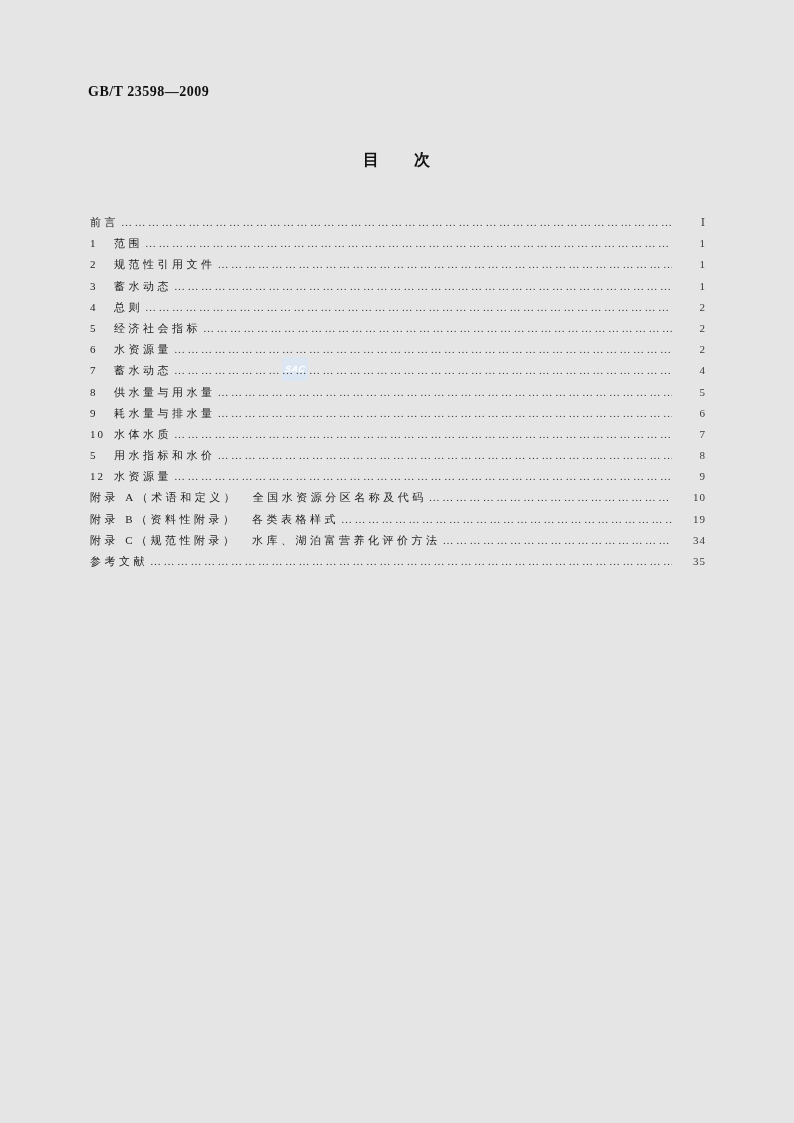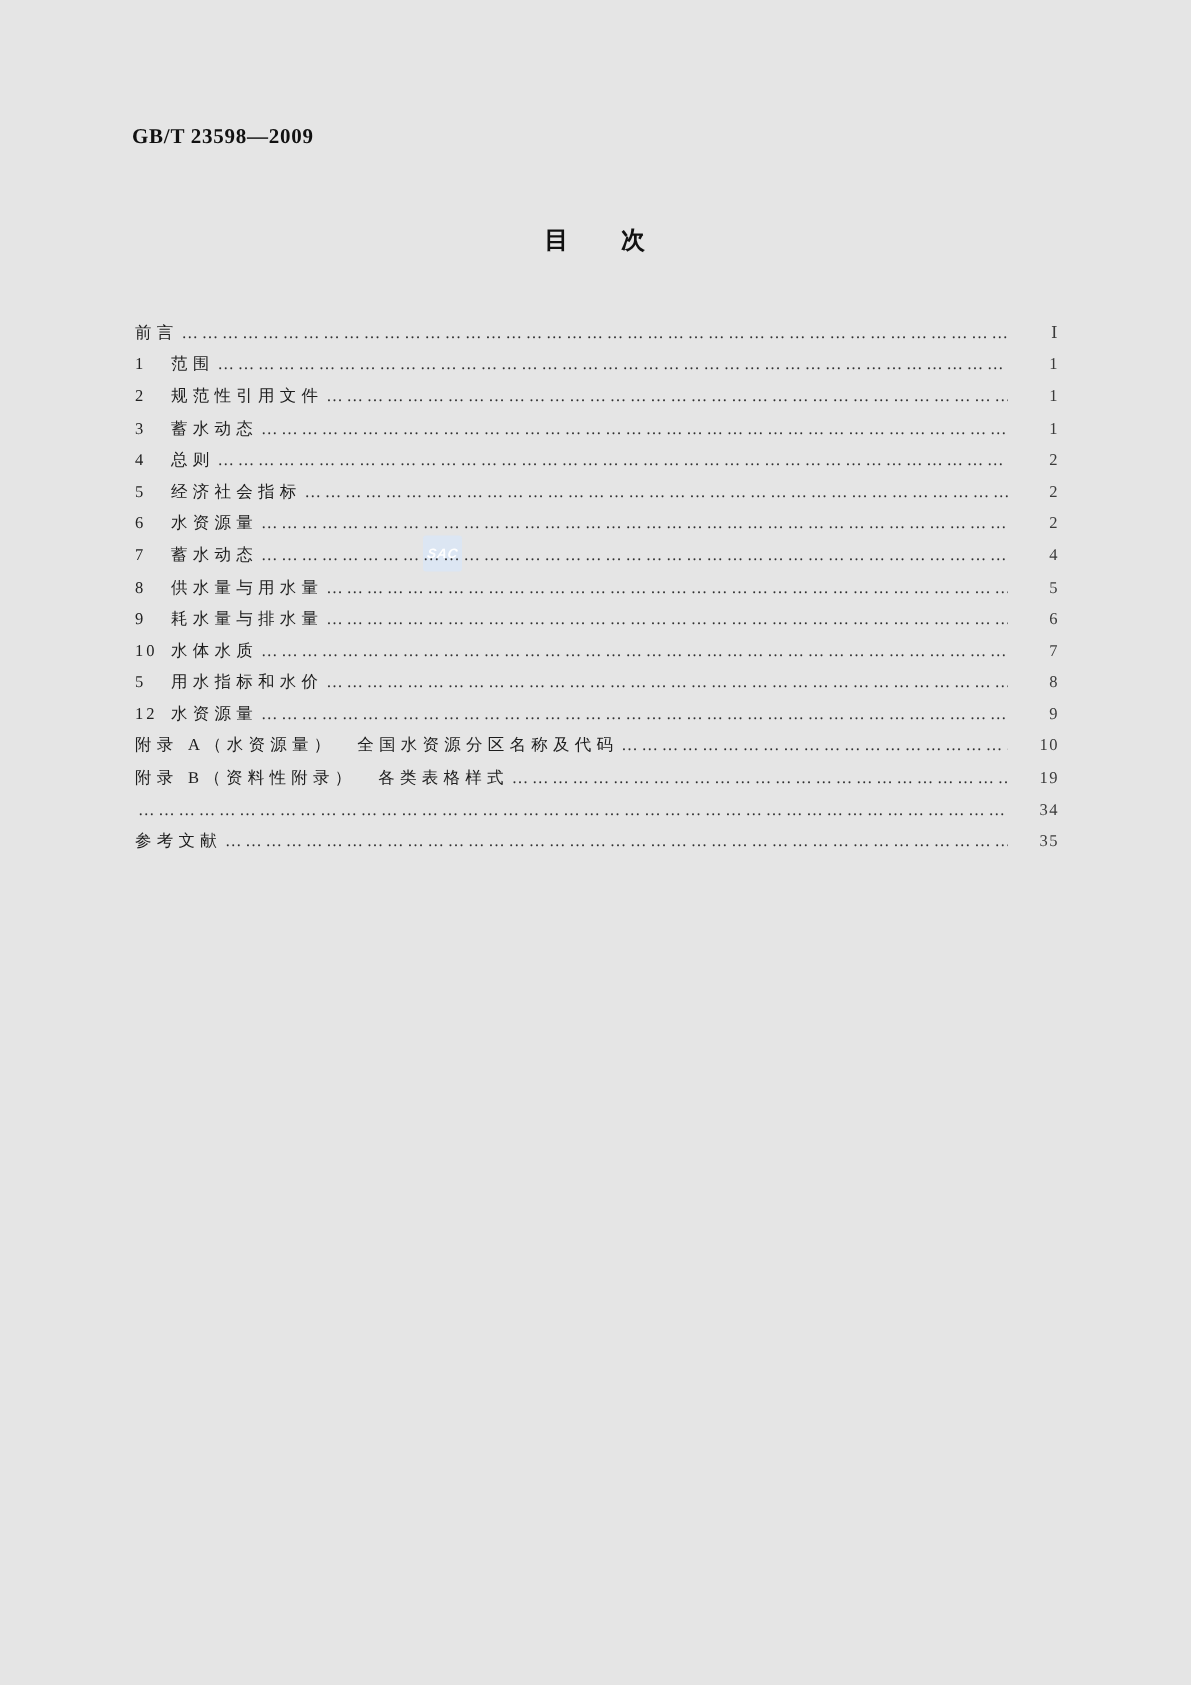--- a/index.html
+++ b/index.html
@@ -205,34 +205,35 @@
 
   <div class="toc-row">
     <span class="num">12</span>
     <span class="label">水资源量</span>
     <span class="dots">………………………………………………………………………………………………………………………………………………………………</span>
     <span class="pg">9</span>
   </div>
 
   <div class="toc-row">
 
-    <span class="label">附录 A（水资源量）　全国水资源分区名称及代码</span>
+    <span class="label">附录 A（术语和定义）　全国水资源分区名称及代码</span>
     <span class="dots">………………………………………………………………………………………………………………………………………………………………</span>
     <span class="pg">10</span>
   </div>
 
   <div class="toc-row">
 
     <span class="label">附录 B（资料性附录）　各类表格样式</span>
     <span class="dots">………………………………………………………………………………………………………………………………………………………………</span>
     <span class="pg">19</span>
   </div>
 
   <div class="toc-row">
 
+    <span class="label">附录 C（规范性附录）　水库、湖泊富营养化评价方法</span>
     <span class="dots">………………………………………………………………………………………………………………………………………………………………</span>
     <span class="pg">34</span>
   </div>
 
   <div class="toc-row">
 
     <span class="label">参考文献</span>
     <span class="dots">………………………………………………………………………………………………………………………………………………………………</span>
     <span class="pg">35</span>
   </div>

